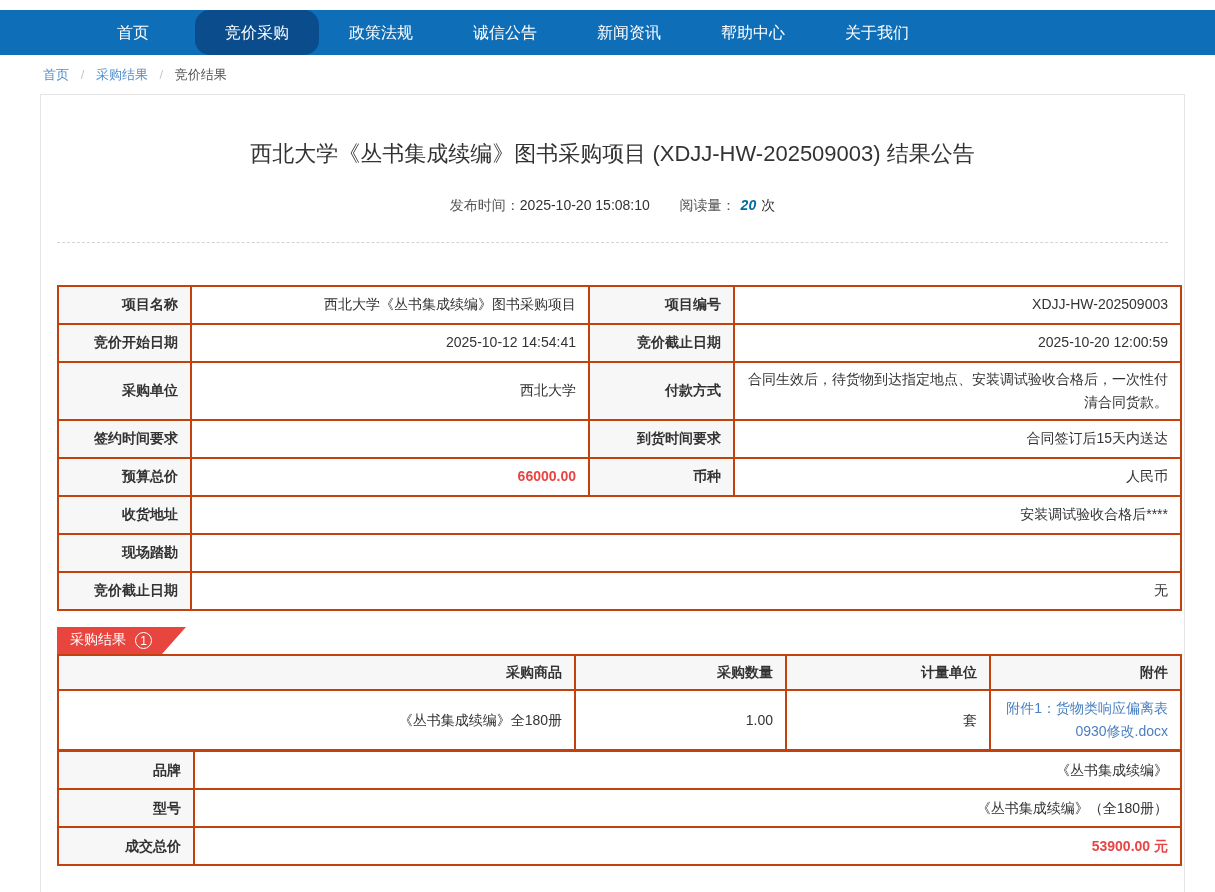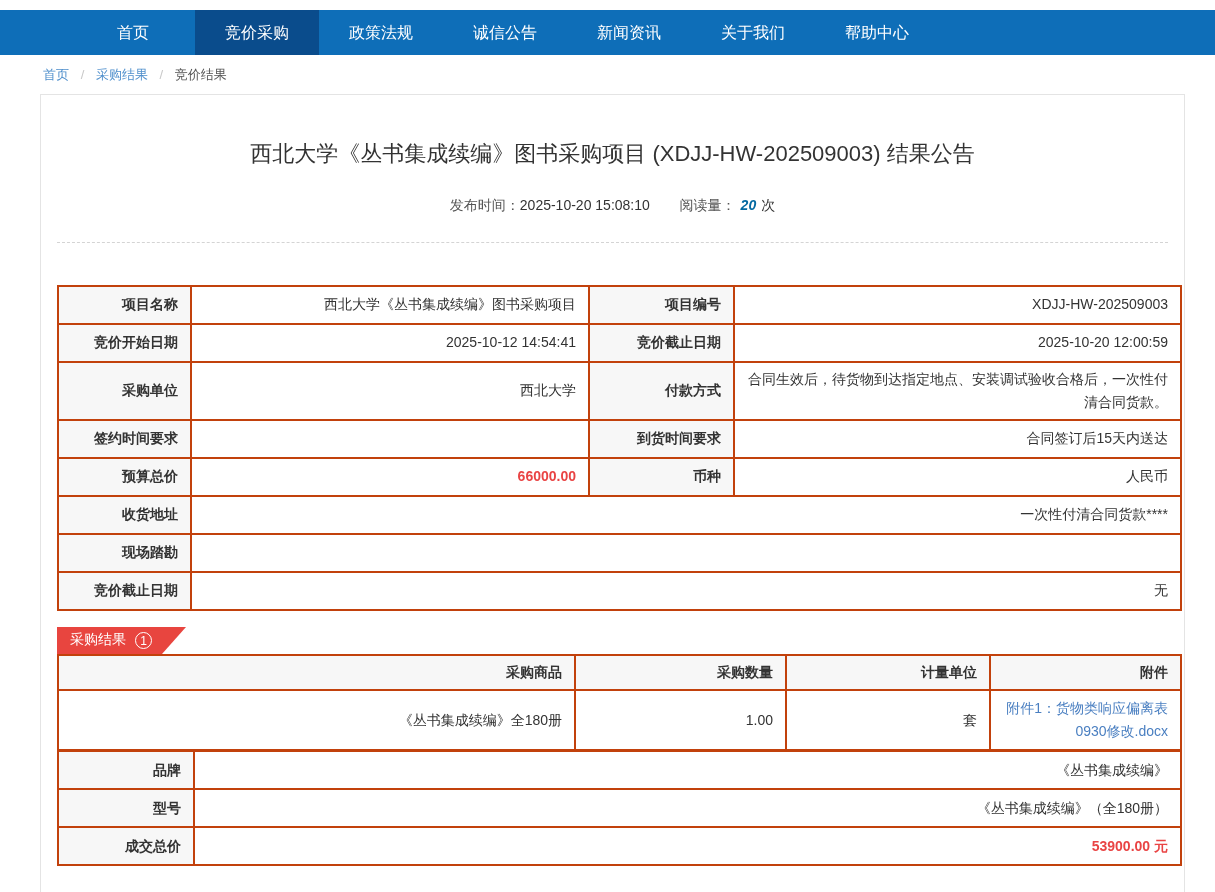--- a/index.html
+++ b/index.html
@@ -12,21 +12,21 @@
   }
   
   .topnav {
     margin-top:10px; height:45px; background:#0e6eb8;
     display:flex; padding-left:71px;
   }
   .nav-item {
     width:124px; line-height:45px; text-align:center;
     color:#fff; font-size:16px; cursor:pointer; white-space:nowrap;
   }
-  .nav-item.active { background:#0a4c8c; }
+  .nav-item.active { background:#0a4c8c;border-radius:15px; }
   
   .breadcrumb {
     padding:11px 0 10px 43px; font-size:13px; color:#aaa;
   }
   .bc-link { color:#4f8fcc; text-decoration:none; cursor:pointer; }
   .bc-sep { color:#c8c8c8; margin:0 8px; }
   .bc-current { color:#555; }
   
   .card {
     margin:0 30px 0 40px; width:1145px; min-height:810px;
@@ -74,22 +74,22 @@
 </style>
 </head>
 <body>
 
 <div class="topnav">
   <div class="nav-item">首页</div>
   <div class="nav-item active">竞价采购</div>
   <div class="nav-item">政策法规</div>
   <div class="nav-item">诚信公告</div>
   <div class="nav-item">新闻资讯</div>
+  <div class="nav-item">帮助中心</div>
   <div class="nav-item">关于我们</div>
-  <div class="nav-item">帮助中心</div>
 </div>
 
 <div class="breadcrumb">
   <span class="bc-link">首页</span>
   <span class="bc-sep">/</span>
   <span class="bc-link">采购结果</span>
   <span class="bc-sep">/</span>
   <span class="bc-current">竞价结果</span>
 </div>
 
@@ -138,21 +138,21 @@
       <td>合同签订后15天内送达</td>
     </tr>
     <tr>
       <td class="lbl">预算总价</td>
       <td class="amount">66000.00</td>
       <td class="lbl">币种</td>
       <td>人民币</td>
     </tr>
     <tr>
       <td class="lbl">收货地址</td>
-      <td colspan="3">一次性付清合同货款****</td>
+      <td colspan="3">安装调试验收合格后****</td>
     </tr>
     <tr>
       <td class="lbl">现场踏勘</td>
       <td colspan="3"></td>
     </tr>
     <tr>
       <td class="lbl">竞价截止日期</td>
       <td colspan="3">无</td>
     </tr>
   </tbody>

